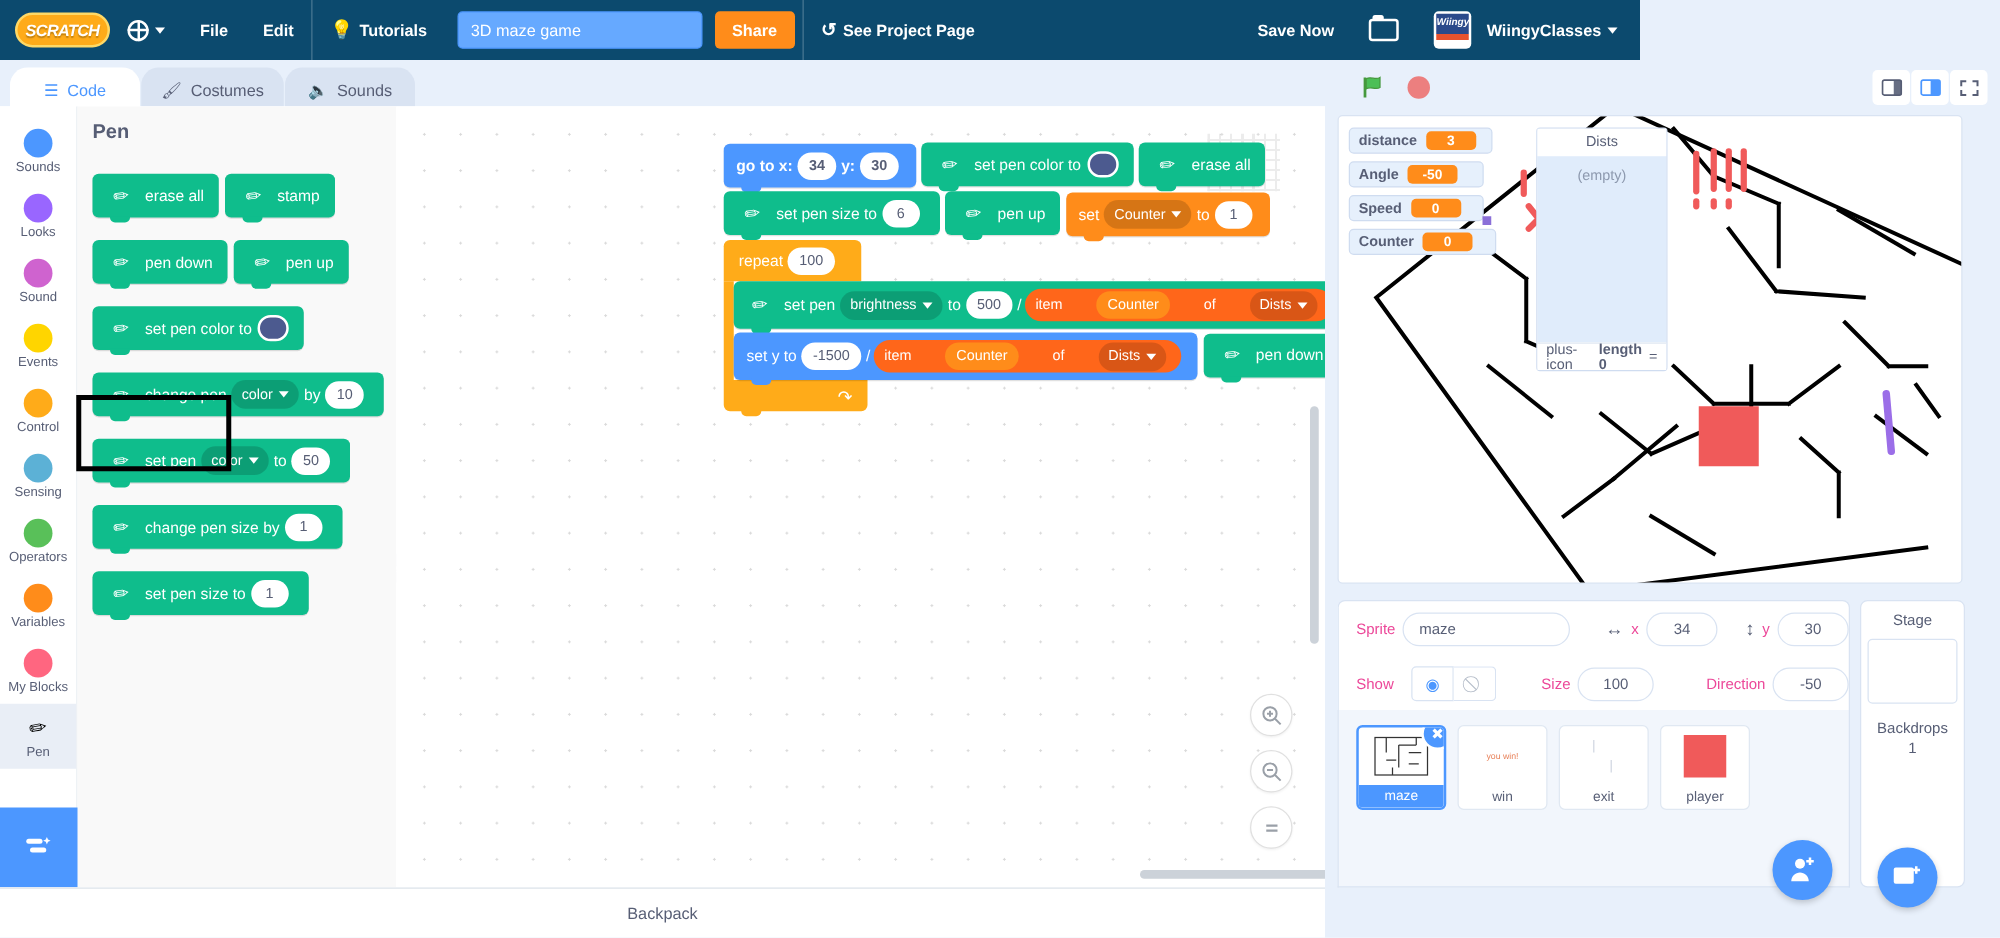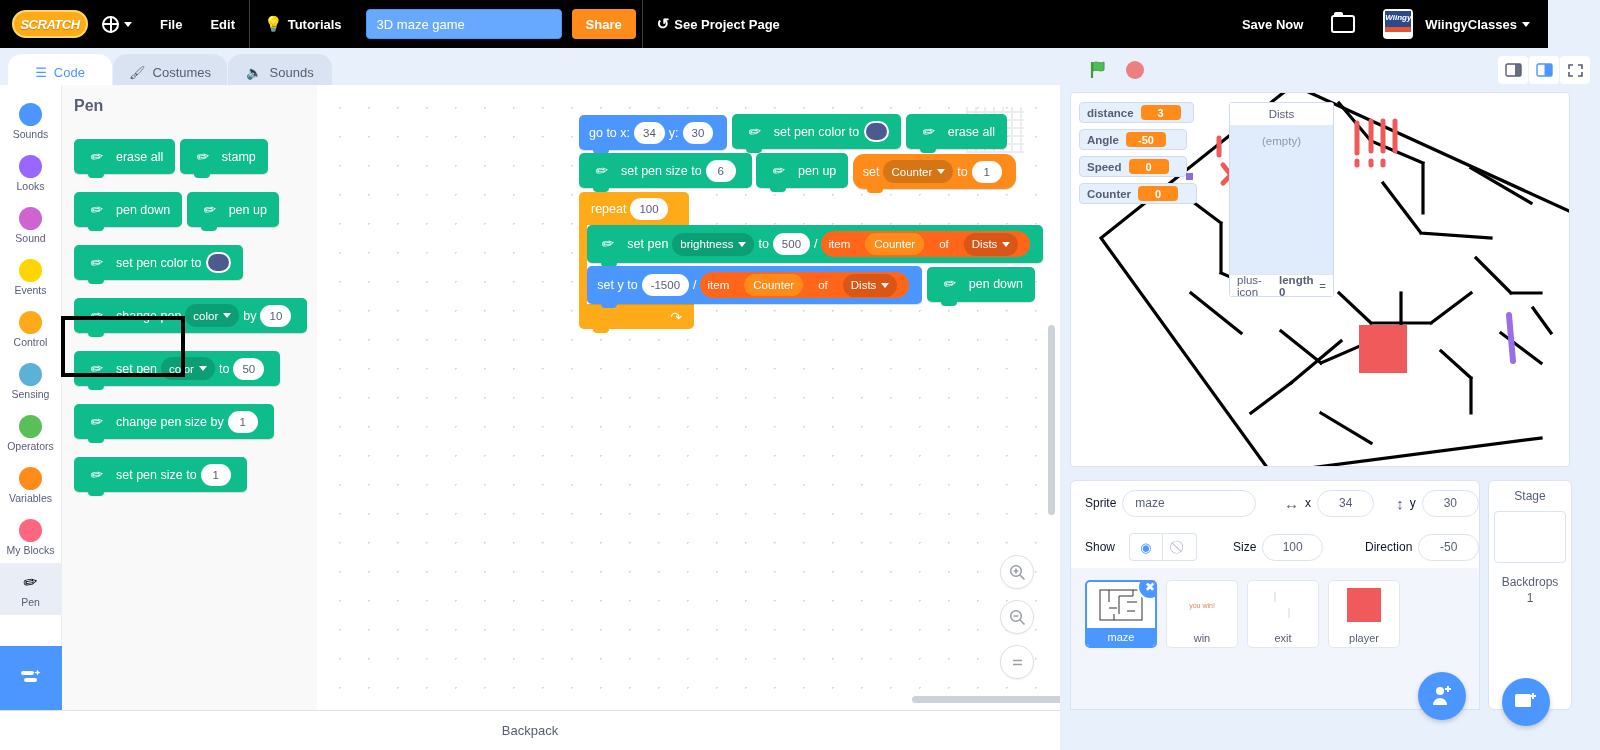--- a/index.html
+++ b/index.html
@@ -4,22 +4,22 @@
 <style>
   * { box-sizing: border-box; margin: 0; padding: 0; }
   html, body {
     width: 1600px; height: 750px; overflow: hidden;
     font-family: "Liberation Sans", sans-serif;
     background: #e8f0fb;
   }
 
   
   #menubar {
-    position: absolute; left: 0; top: 0; width: 1548px; height: 48px;
-    background: #000000; display: flex; align-items: center; color: #fff;
+    position: absolute; left: 0; top: 0; width: 1312px; height: 48px;
+    background: #0c4a6e; display: flex; align-items: center; color: #fff;
     font-size: 13px; font-weight: bold;
   }
   .logo {
     margin-left: 12px; width: 76px; height: 28px;
     background: #ffab19; border-radius: 14px;
     display: flex; align-items: center; justify-content: center;
     color: #fff; font-size: 13px; font-weight: bold; letter-spacing: -0.5px;
     font-style: italic; text-shadow: 0 1px 1px rgba(0,0,0,.25);
     border: 2px solid #ffd966;
   }
@@ -166,21 +166,21 @@
     font-size: 11.5px; margin: 0 4px;
   }
   .drop .dc { width:0;height:0;border-left:4px solid transparent;
     border-right:4px solid transparent;border-top:5px solid #fff; }
   .colorswatch {
     width: 25px; height: 21px; border-radius: 11px; background: #4c5a8f;
     border: 2px solid #fff; margin-left: 5px;
   }
   .list-rep {
     background: #ff661a; border-radius: 13px; height: 26px; padding: 0 8px;
-    display: inline-flex; align-items: center; gap: 11px; font-size: 11.5px;
+    display: inline-flex; align-items: center; gap: 23px; font-size: 11.5px;
     color: #fff; margin: 0 3px;
   }
   .list-rep .drop { background: rgba(0,0,0,.15); }
 
   
   .ghost { position: absolute; opacity: .22; pointer-events: none; }
 
   #canvas {
     position: absolute; left: 317px; top: 0; right: 0; height: 625px;
     background-color: #fff;
@@ -289,21 +289,21 @@
     justify-content: space-between; padding: 0 7px; background: #fff;
     border-top: 1px solid #e0e8f2; font-weight: bold; }
 
   
   #sprite-info {
     position: absolute; left: 1070px; top: 480px; width: 410px; height: 88px;
     background: #fff; border: 1px solid #d9e3f2; border-radius: 6px 6px 0 0;
     border-bottom: none;
   }
   .si-row { display: flex; align-items: center; height: 44px; padding-left: 14px; gap: 6px; }
-  .si-lbl { font-size: 12px; color: #0f172a; }
+  .si-lbl { font-size: 12px; color: #ec4899; }
   .si-in {
     border: 1px solid #d9e3f2; border-radius: 14px; height: 27px; font-size: 12px;
     color: #575e75; display: flex; align-items: center; padding: 0 12px;
     background: #fff;
   }
   .si-round {
     border: 1px solid #d9e3f2; border-radius: 14px; height: 27px; width: 62px;
     font-size: 12px; color: #575e75; display: flex; align-items: center;
     justify-content: center; background: #fff;
   }
@@ -615,21 +615,21 @@
   <div id="highlight-rect"></div>
 
   <div id="canvas">
     <div id="minimap"></div>
 
     <div style="position:absolute;left:262px;top:18px;">
 
       
 
       
-      <div class="blk motion" style="margin-top:12px;padding:0 10px;">
+      <div class="blk motion" style="margin-top:12px;padding:0 10px;font-weight:bold;">
         <span>go to x:</span>
         <span class="oval">
             <span>34</span>
           </span>
         <span>y:</span>
         <span class="oval">
             <span>30</span>
           </span>
       </div>
 
@@ -650,21 +650,21 @@
         <span class="oval">
             <span>6</span>
           </span>
       </div>
 
       <div class="blk pen" style="margin-top:3px;">
         <span class="pen-ic">✏</span>
         <span>pen up</span>
       </div>
 
-      <div class="blk vars" style="margin-top:3px;padding:0 10px;border-radius:11px;">
+      <div class="blk vars" style="margin-top:3px;padding:0 10px;">
         <span>set</span>
         <span class="drop">
           <span>Counter</span>
             <span class="dc"></span>
           </span>
         <span>to</span>
         <span class="oval">
             <span>1</span>
           </span>
       </div>

